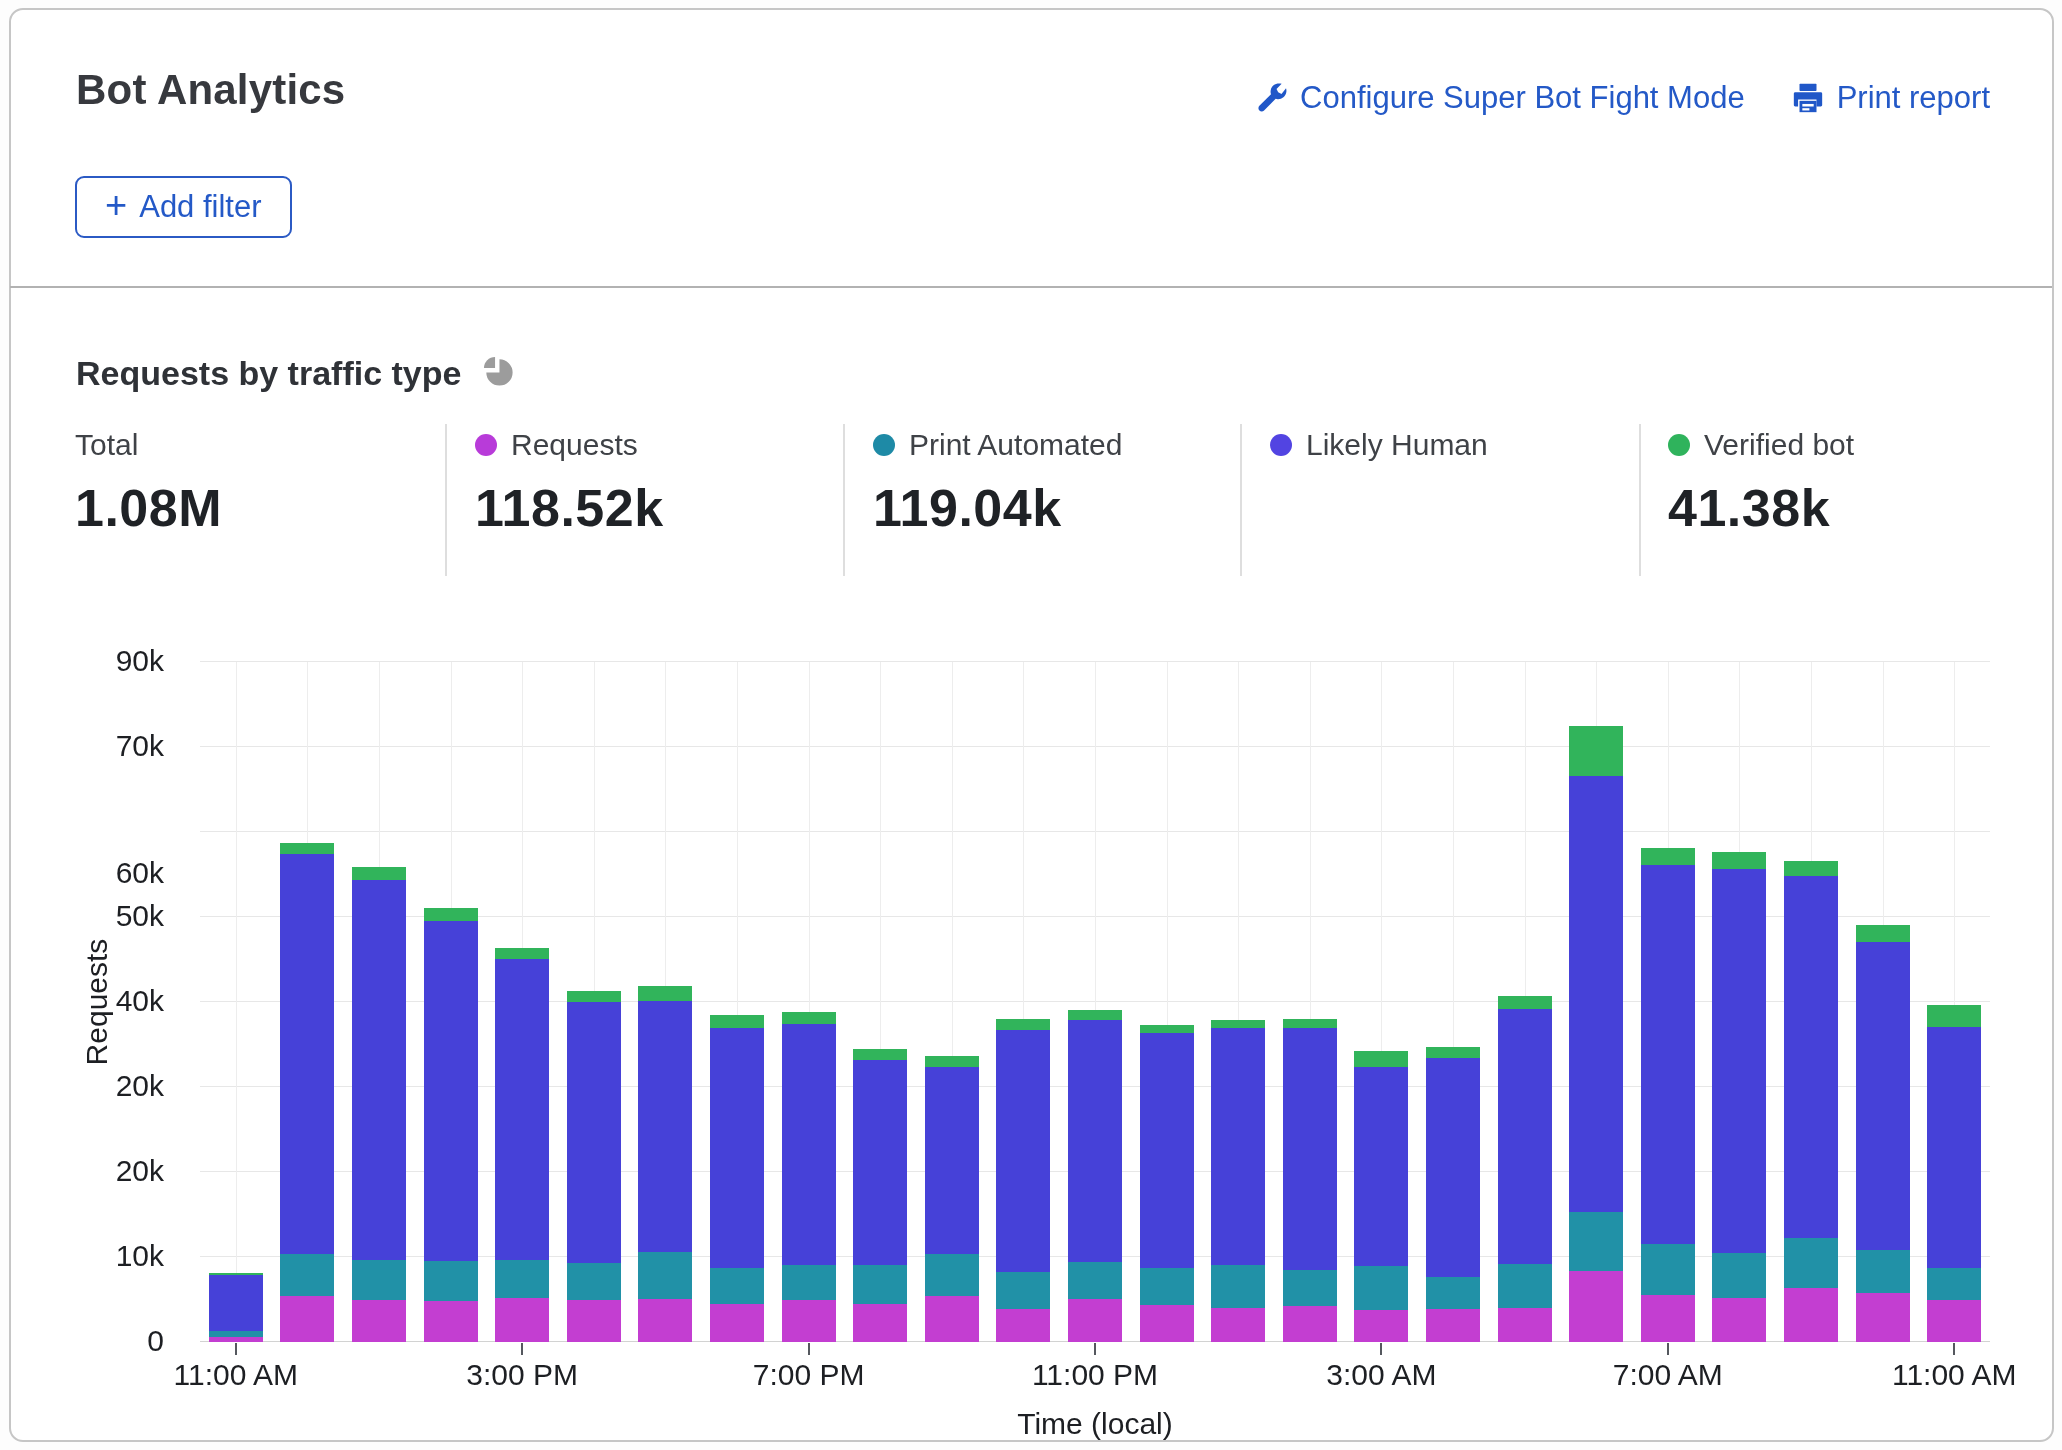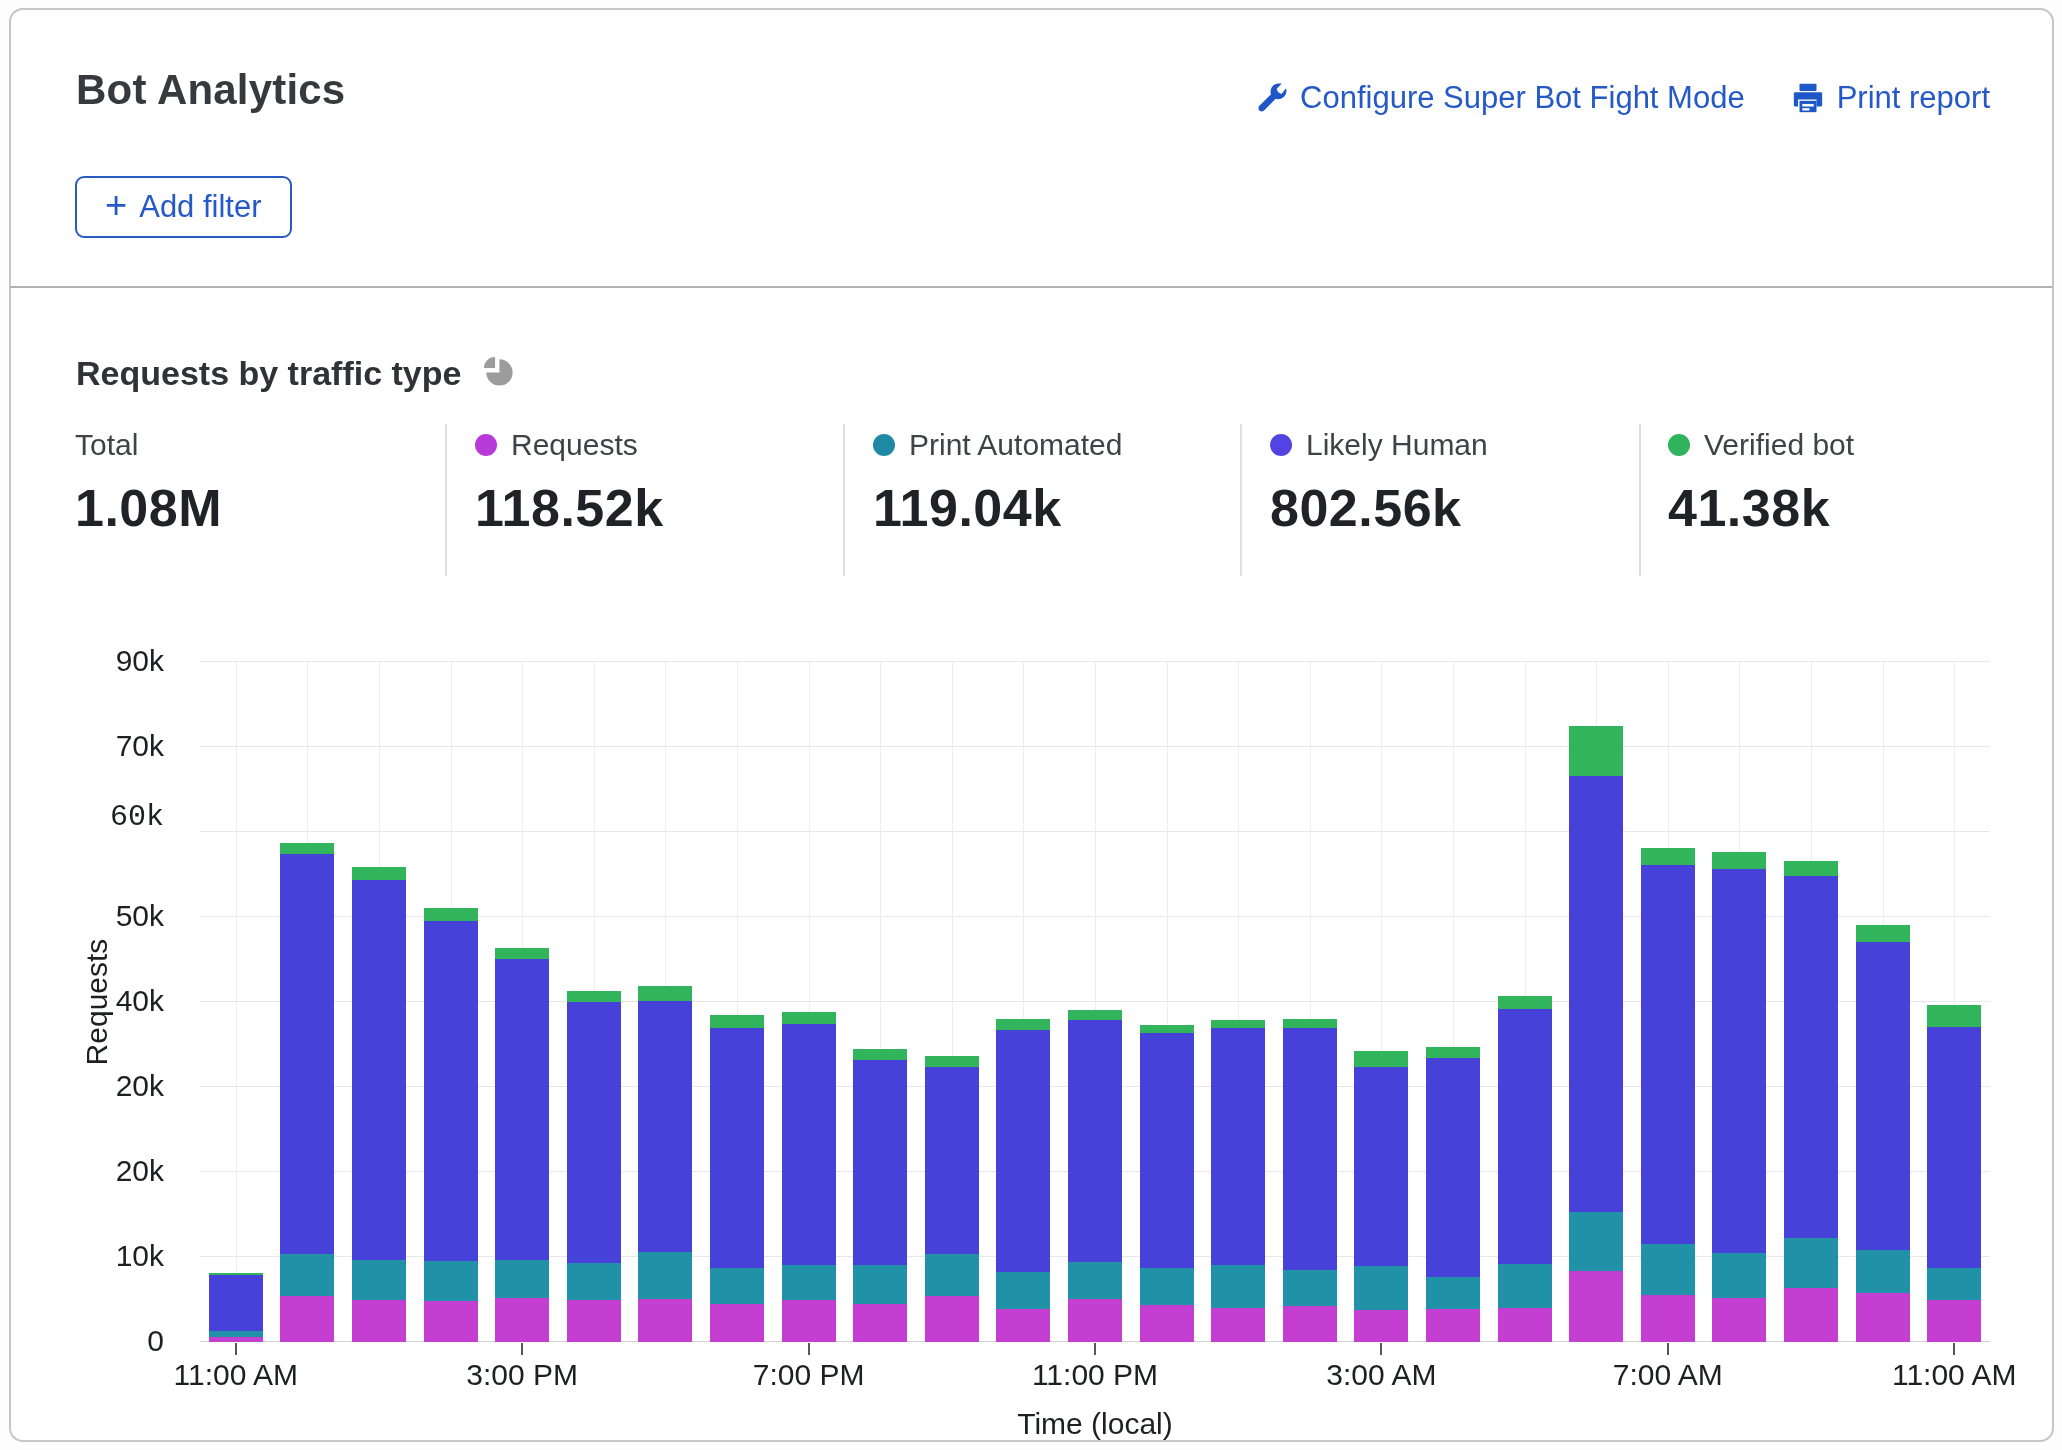--- a/index.html
+++ b/index.html
@@ -114,21 +114,20 @@
           <span class="dot" style="background: rgb(30, 138, 166);"></span>
           <span>Print Automated</span>
         </div>
         <div class="val">119.04k</div>
       </div>
       <div class="stat" style="left: 1270px;">
         <div class="lab-row">
           <span class="dot" style="background: rgb(82, 68, 226);"></span>
           <span>Likely Human</span>
         </div>
-        <div class="val">802.56k</div>
       </div>
       <div class="stat" style="left: 1668px;">
         <div class="lab-row">
           <span class="dot" style="background: rgb(47, 179, 92);"></span>
           <span>Verified bot</span>
         </div>
         <div class="val">41.38k</div>
       </div>
       <div class="stat-divider" style="left: 445px;"></div>
       <div class="stat-divider" style="left: 843px;"></div>
@@ -138,21 +137,21 @@
 
   <div class="chart">
     <div class="y-axis-title">Requests</div>
     <div id="y-tick-labels">
         <div class="y-tick-label" style="top: 1324px;">0</div>
         <div class="y-tick-label" style="top: 1239px;">10k</div>
         <div class="y-tick-label" style="top: 1154px;">20k</div>
         <div class="y-tick-label" style="top: 1069px;">20k</div>
         <div class="y-tick-label" style="top: 984px;">40k</div>
         <div class="y-tick-label" style="top: 899px;">50k</div>
-        <div class="y-tick-label" style="top: 800px; font-family: Liberation Mono, monospace;">60k</div>
+        <div class="y-tick-label" style="top: 856px;">60k</div>
         <div class="y-tick-label" style="top: 729px;">70k</div>
         <div class="y-tick-label" style="top: 644px;">90k</div>
       </div>
     <div class="plot" id="plot">
         <div class="hgrid base" style="bottom: 0px;"></div>
         <div class="hgrid" style="bottom: 85px;"></div>
         <div class="hgrid" style="bottom: 170px;"></div>
         <div class="hgrid" style="bottom: 255px;"></div>
         <div class="hgrid" style="bottom: 340px;"></div>
         <div class="hgrid" style="bottom: 425px;"></div>

